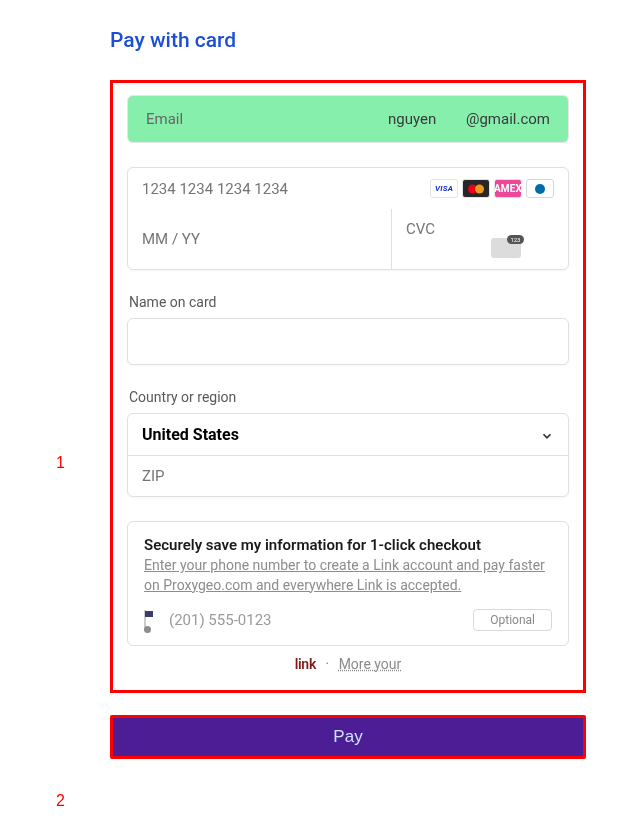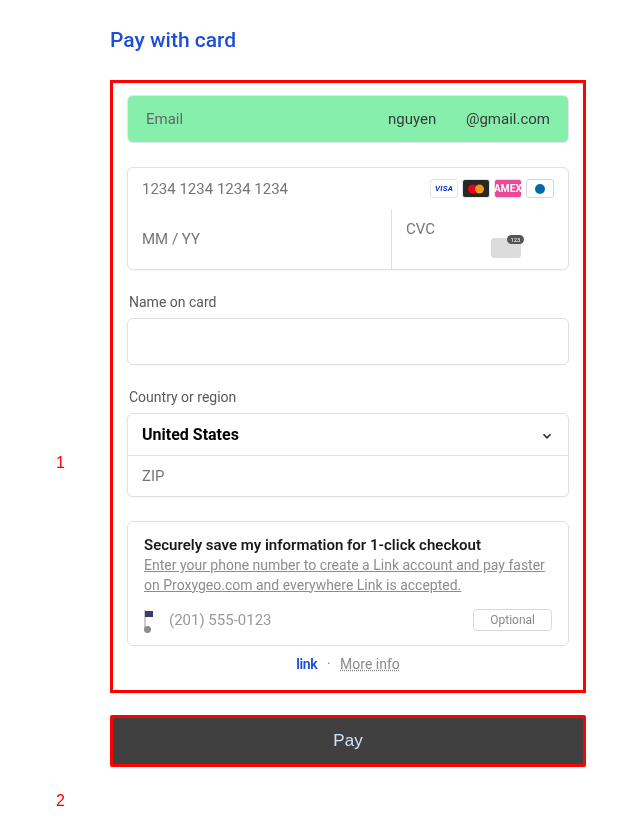--- a/index.html
+++ b/index.html
@@ -134,40 +134,40 @@
   .flag::before{content:"";position:absolute;left:0;top:0;width:8px;height:6px;background:#3c3b6e;}
   .flag-wrap{position:relative;display:inline-block;}
   .flag-wrap::after{content:"";position:absolute;right:-5px;bottom:-3px;width:7px;height:7px;border-radius:50%;background:#8d8d8d;}
   .phone-ph { color:#9a9a9a; font-size:15px; flex:1;}
   .optional-badge {
     border:1px solid #d9d9d9; border-radius:4px; padding:3px 16px; font-size:12px; color:#8a8a8a;
   }
   .link-footer {
     text-align:center; font-size:14px; color:#8a8a8a; margin-top:10px;
   }
-  .link-logo { font-weight:600; color:#1d4ed8; letter-spacing:-0.3px; }
+  .link-logo { font-weight:600; color:#7f1d1d; letter-spacing:-0.3px; }
   .more-info { text-decoration: underline dotted; cursor:pointer; color:#8a8a8a;}
   .annot {
     position:absolute;
     color:#ff0000;
     font-size:16px;
     font-family: sans-serif;
   }
   .pay-wrap {
     margin-top: 22px;
     width: 476px;
   }
   .pay-btn {
-    background:#404040;
+    background:#4c1d95;
     border:3px solid #ff0000;
     color:#cfe3ff;
     font-size:17px;
     font-weight:500;
     width:100%;
-    height:52px;
+    height:44px;
     border-radius:2px;
     cursor:pointer;
   }
   
   input { font: inherit; }
 </style>
 </head>
 <body>
 
 <div class="page">
@@ -231,21 +231,21 @@
       <div class="link-desc">Enter your phone number to create a Link account and pay faster on Proxygeo.com and everywhere Link is accepted.</div>
       <div class="phone-row">
         <span class="flag-wrap"><span class="flag"></span></span>
         <span class="phone-ph">(201) 555-0123</span>
         <span class="optional-badge">Optional</span>
       </div>
     </div>
     <div class="link-footer">
       <span class="link-logo">link</span>
       <span style="margin:0 6px">·</span>
-      <span class="more-info">More info</span>
+      <span class="more-info">More your</span>
     </div>
 
   </div>
 
   <div class="pay-wrap">
     <button class="pay-btn">Pay</button>
   </div>
 </div>
 
 <span class="annot" style="left:56px;top:454px">1</span>

